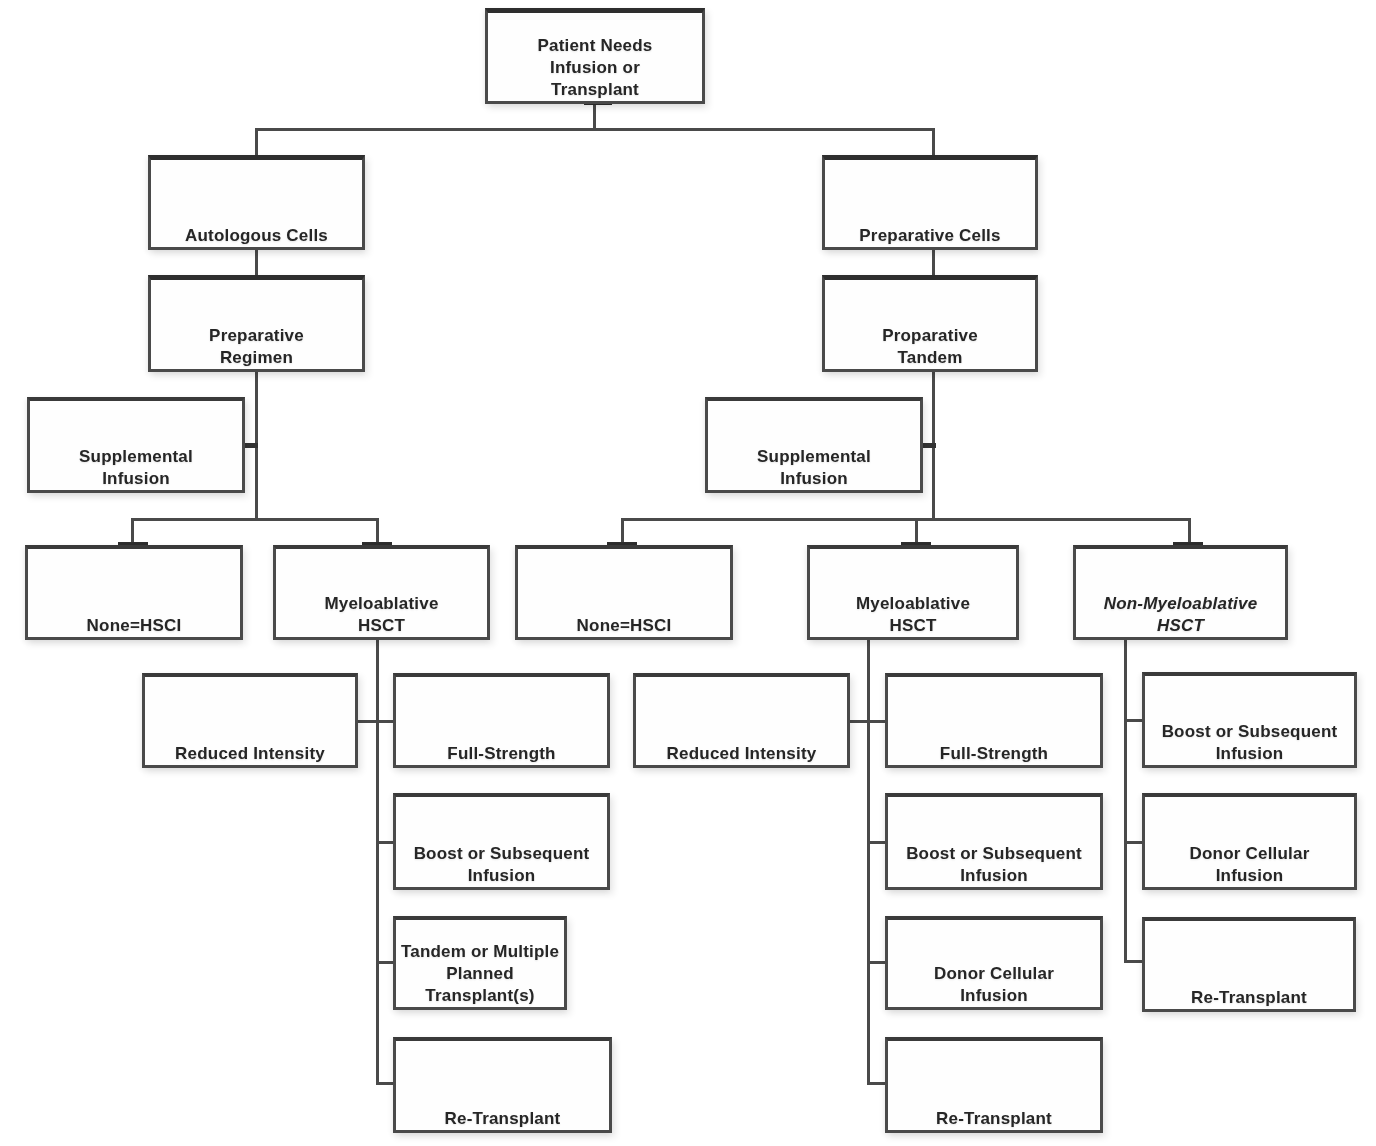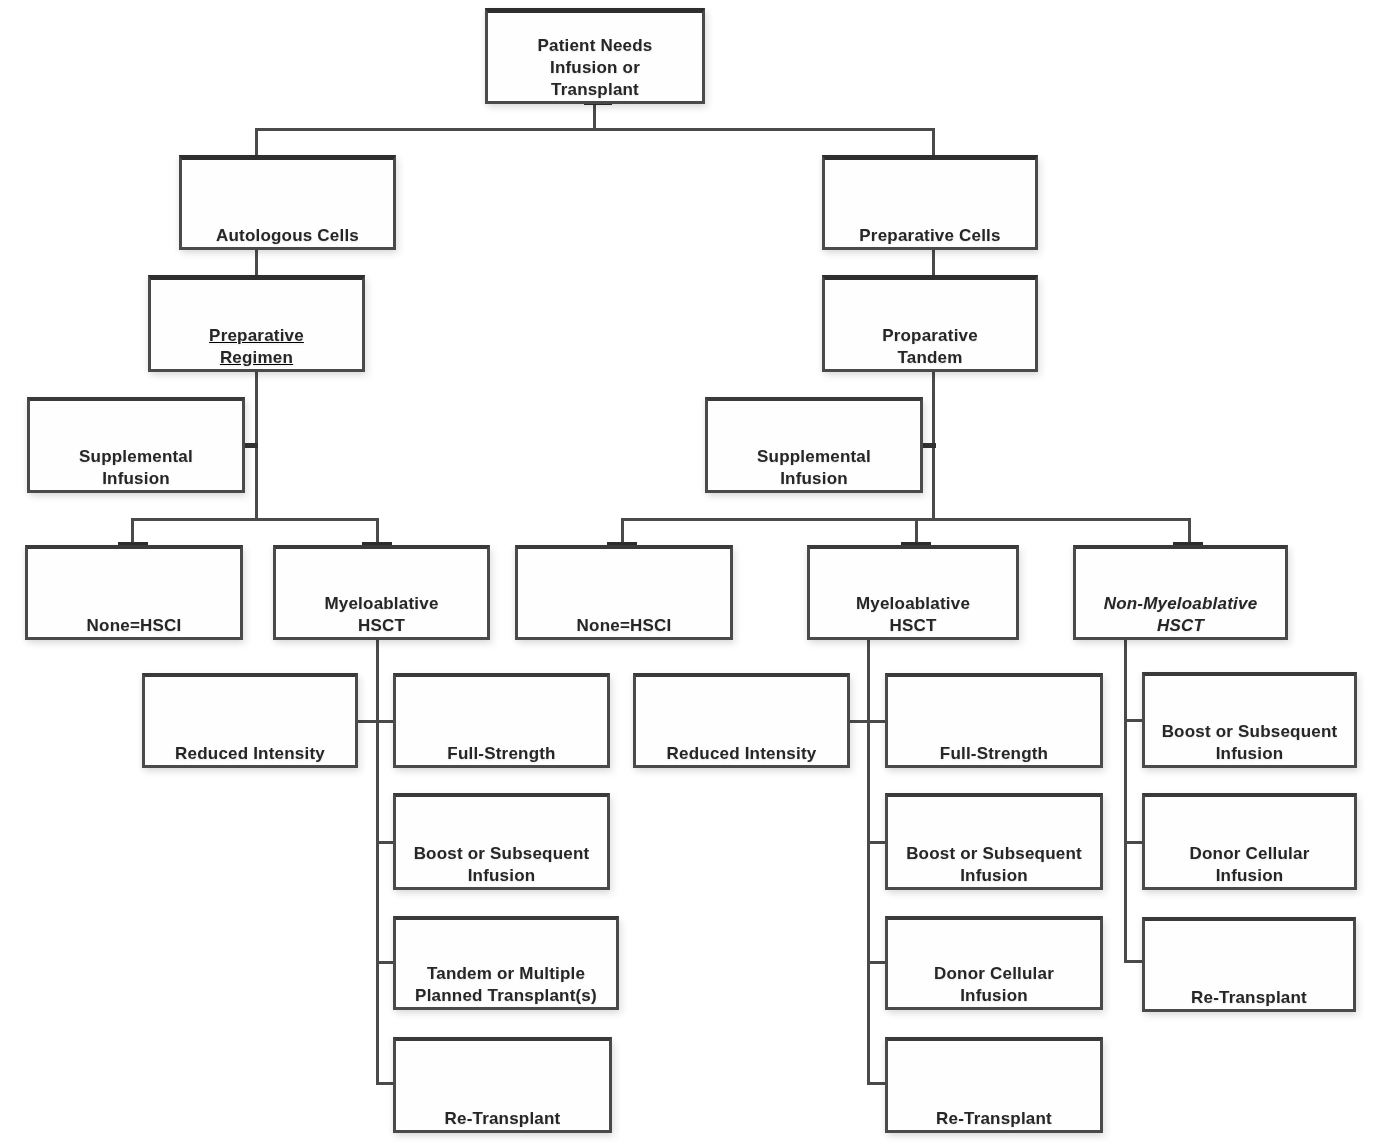--- a/index.html
+++ b/index.html
@@ -100,28 +100,28 @@
   <div class="cap" style="left:118px;top:542px;width:30px;"></div>
   <div class="cap" style="left:362px;top:542px;width:30px;"></div>
   <div class="cap" style="left:607px;top:542px;width:30px;"></div>
   <div class="cap" style="left:901px;top:542px;width:30px;"></div>
   <div class="cap" style="left:1173px;top:542px;width:30px;"></div>
 
   <div class="node thick-top" style="left:485px;top:8px;width:220px;height:96px;">
     <span class="lbl mw140">Patient Needs Infusion or Transplant</span>
   </div>
 
-  <div class="node thick-top" style="left:148px;top:155px;width:217px;height:95px;margin-left:31px;">
+  <div class="node thick-top" style="left:148px;top:155px;width:217px;height:95px;">
     <span class="lbl">Autologous Cells</span>
   </div>
   <div class="node thick-top" style="left:822px;top:155px;width:216px;height:95px;">
     <span class="lbl">Preparative Cells</span>
   </div>
 
-  <div class="node thick-top" style="left:148px;top:275px;width:217px;height:97px;text-decoration:underline;">
+  <div class="node thick-top" style="left:148px;top:275px;width:217px;height:97px;">
     <span class="lbl mw130">Preparative Regimen</span>
   </div>
   <div class="node thick-top" style="left:822px;top:275px;width:216px;height:97px;">
     <span class="lbl mw130">Proparative Tandem</span>
   </div>
 
   <div class="node" style="left:27px;top:397px;width:218px;height:96px;">
     <span class="lbl mw140">Supplemental Infusion</span>
   </div>
   <div class="node" style="left:705px;top:397px;width:218px;height:96px;">
@@ -146,21 +146,21 @@
 
   <div class="node" style="left:142px;top:673px;width:216px;height:95px;">
     <span class="lbl">Reduced Intensity</span>
   </div>
   <div class="node" style="left:393px;top:673px;width:217px;height:95px;">
     <span class="lbl">Full-Strength</span>
   </div>
   <div class="node" style="left:393px;top:793px;width:217px;height:97px;">
     <span class="lbl mw195">Boost or Subsequent Infusion</span>
   </div>
-  <div class="node" style="left:393px;top:916px;width:226px;height:94px;">
+  <div class="node" style="left:393px;top:916px;width:174px;height:94px;">
     <span class="lbl mw200">Tandem or Multiple Planned Transplant(s)</span>
   </div>
   <div class="node" style="left:393px;top:1037px;width:219px;height:96px;">
     <span class="lbl">Re-Transplant</span>
   </div>
 
   <div class="node" style="left:633px;top:673px;width:217px;height:95px;">
     <span class="lbl">Reduced Intensity</span>
   </div>
   <div class="node" style="left:885px;top:673px;width:218px;height:95px;">

